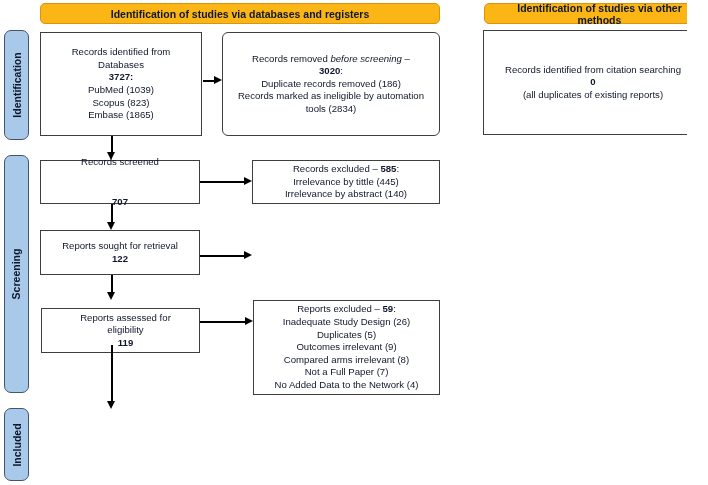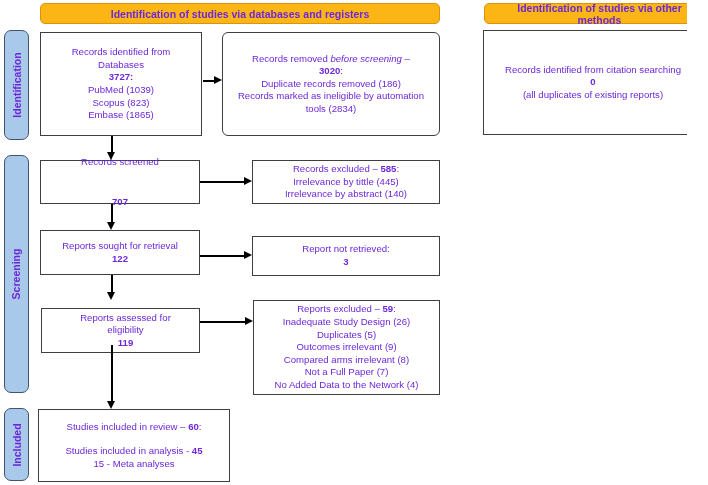--- a/index.html
+++ b/index.html
@@ -1,18 +1,18 @@
 <!DOCTYPE html>
 <html style="--header_bg: #FBB515; --header_border: #D89410; --sidebar_bg: #A9C9EA; --sidebar_border: #44546A; --box_border: #3F3F3F; --arrow: #000000;"><head>
 <meta charset="utf-8">
 <style>
   html,body { margin:0; padding:0; background:#ffffff; }
   .canvas {
     position:relative; width:687px; height:485px; background:#ffffff;
-    font-family:"Liberation Sans", sans-serif; color:#6d28d9;
+    font-family:"Liberation Sans", sans-serif; color:#0f172a;
     overflow:hidden;
   }
   .hdr {
     position:absolute; box-sizing:border-box;
     background:var(--header_bg); border:1.5px solid var(--header_border);
     border-radius:5px;
     display:flex; align-items:center; justify-content:center;
     font-weight:bold; font-size:10.5px; text-align:center;
   }
   .side {
@@ -98,47 +98,37 @@
     <div><span>Records excluded – </span><b>585</b><span>:</span></div>
     <div>Irrelevance by tittle (445)</div>
     <div>Irrelevance by abstract (140)</div>
   </div>
 
   <div class="box" style="left:40px;top:230px;width:160px;height:45px;">
     <div>Reports sought for retrieval</div>
     <div><b>122</b></div>
   </div>
 
-  <div class="box" style="left:252px;top:236px;width:188px;height:40px;">
-    <div>Report not retrieved:</div>
-    <div><b>3</b></div>
-  </div>
 
   <div class="box" style="left:41px;top:308px;width:159px;height:45px;padding-left:16px;">
     <div>Reports assessed for</div>
     <div>eligibility</div>
     <div><b>119</b></div>
   </div>
 
   <div class="box" style="left:253px;top:300px;width:187px;height:95px;">
     <div><span>Reports excluded – </span><b>59</b><span>:</span></div>
     <div>Inadequate Study Design (26)</div>
     <div>Duplicates (5)</div>
     <div>Outcomes irrelevant (9)</div>
     <div>Compared arms irrelevant (8)</div>
     <div>Not a Full Paper (7)</div>
     <div>No Added Data to the Network (4)</div>
   </div>
 
-  <div class="box" style="left:38px;top:409px;width:192px;height:73px;">
-    <div><span>Studies included in review – </span><b>60</b><span>:</span></div>
-    <div class="gap"></div>
-    <div><span>Studies included in analysis - </span><b>45</b></div>
-    <div>15 - Meta analyses</div>
-  </div>
 
   <div class="arrow-h" style="left:203px;top:80px;width:11px;"></div>
   <div class="arrow-v" style="left:111px;top:136px;height:16px;"></div>
   <div class="arrow-h" style="left:200px;top:181px;width:44px;"></div>
   <div class="arrow-v" style="left:111px;top:204px;height:18px;"></div>
   <div class="arrow-h" style="left:200px;top:255px;width:44px;"></div>
   <div class="arrow-v" style="left:111px;top:275px;height:17px;"></div>
   <div class="arrow-h" style="left:200px;top:321px;width:45px;"></div>
   <div class="arrow-v" style="left:111px;top:345px;height:56px;"></div>
 

